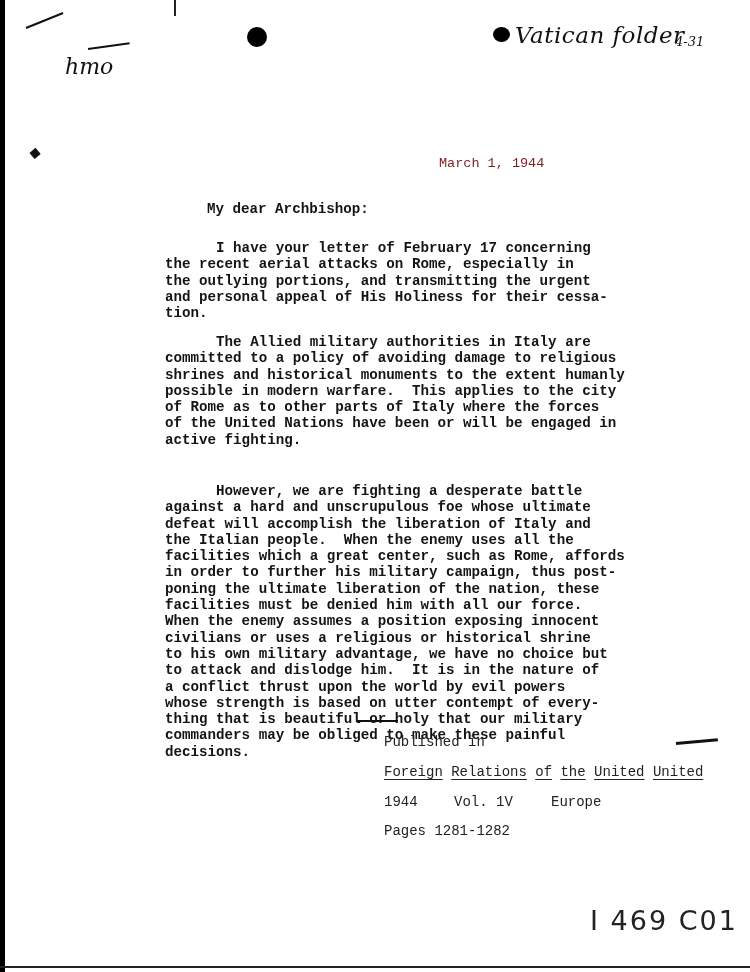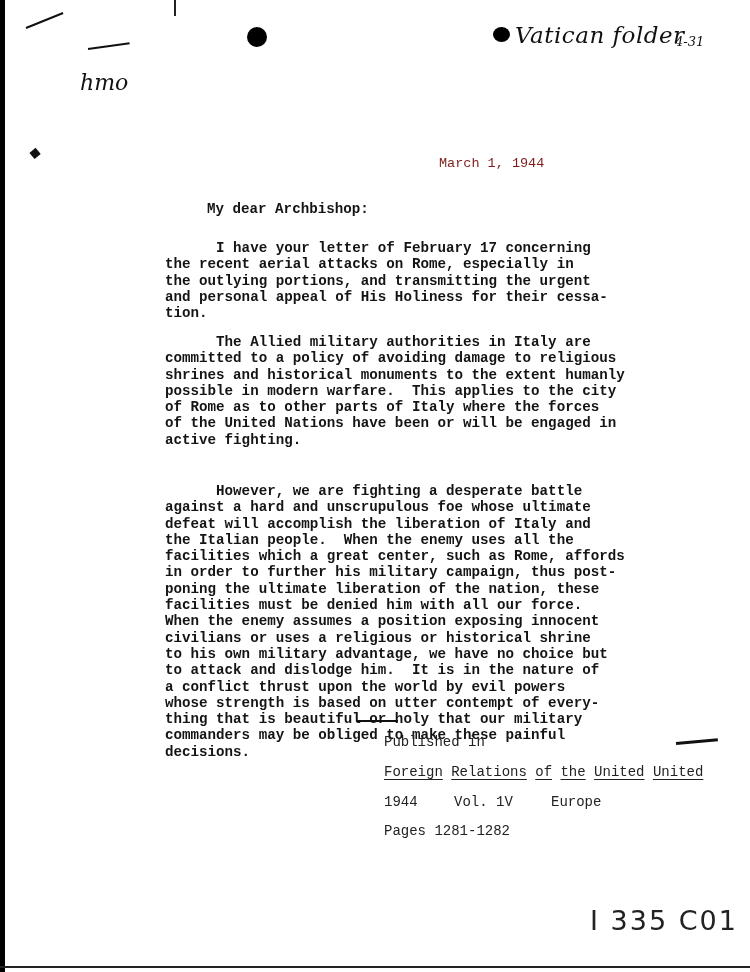--- a/index.html
+++ b/index.html
@@ -10,21 +10,21 @@
     }
     .left-edge { position: absolute; left: 0; top: 0; width: 5px; height: 972px; background: #000; }
     .bottom-edge { position: absolute; left: 0; top: 966px; width: 750px; height: 2px; background: #222; }
     .top-tick { position: absolute; left: 174px; top: 0; width: 2px; height: 16px; background: #222; }
     .hole { position: absolute; border-radius: 50%; background: #000; }
     .hole1 { left: 247px; top: 27px; width: 20px; height: 20px; }
     .hole2 { left: 493px; top: 27px; width: 17px; height: 15px; }
     .hw { position: absolute; font-family: "DejaVu Serif", serif; font-style: italic; color: #111; }
     .hw-vatican { left: 515px; top: 22px; font-size: 23px; letter-spacing: 0.5px; }
     .hw-vatican-date { left: 675px; top: 34px; font-size: 13px; }
-    .hw-initials { left: 80px; top: 54px; font-size: 22px; margin-top: 16px; }
+    .hw-initials { left: 65px; top: 54px; font-size: 22px; }
     .hw-file { left: 590px; top: 905px; font-family: "DejaVu Sans", sans-serif; font-style: normal; font-size: 27px; letter-spacing: 2px; color: #222; }
     .pen-stroke { position: absolute; height: 2px; background: #111; transform-origin: left center; }
     .typed { position: absolute; font-family: "Liberation Mono", "DejaVu Sans Mono", monospace; font-weight: bold; font-size: 14.2px; line-height: 16.3px; white-space: pre; color: #141414; }
     .date { position: absolute; left: 439px; top: 156px; font-family: "Liberation Mono", monospace; font-size: 13.5px; color: #7f1d1d; }
     .salutation { left: 165px; top: 201px; margin-left: 42px; }
     .para { left: 165px; }
     .p1 { top: 240px; }
     .p2 { top: 334px; }
     .p3 { top: 441px; margin-top: 42px; }
     .pub { position: absolute; left: 365px; font-family: "Liberation Mono", monospace; font-size: 14px; color: #222; white-space: pre; margin-left: 19px; }
@@ -86,13 +86,13 @@
 whose strength is based on utter contempt of every-
 thing that is beautiful or holy that our military
 commanders may be obliged to make these painful
 decisions.</div>
 
 <div class="pub pub1">Published in</div>
 <div class="pub pub2"><span class="u">Foreign</span> <span class="u">Relations</span> <span class="u">of</span> <span class="u">the</span> <span class="u">United</span> <span class="u">United</span></div>
 <div class="pub pub3 vol-row"><span style="width:70px">1944</span><span style="width:97px">Vol. 1V</span><span>Europe</span></div>
 <div class="pub pub4">Pages 1281-1282</div>
 
-<div class="hw hw-file">I 335 C01</div>
+<div class="hw hw-file">I 469 C01</div>
 
 </body></html>

